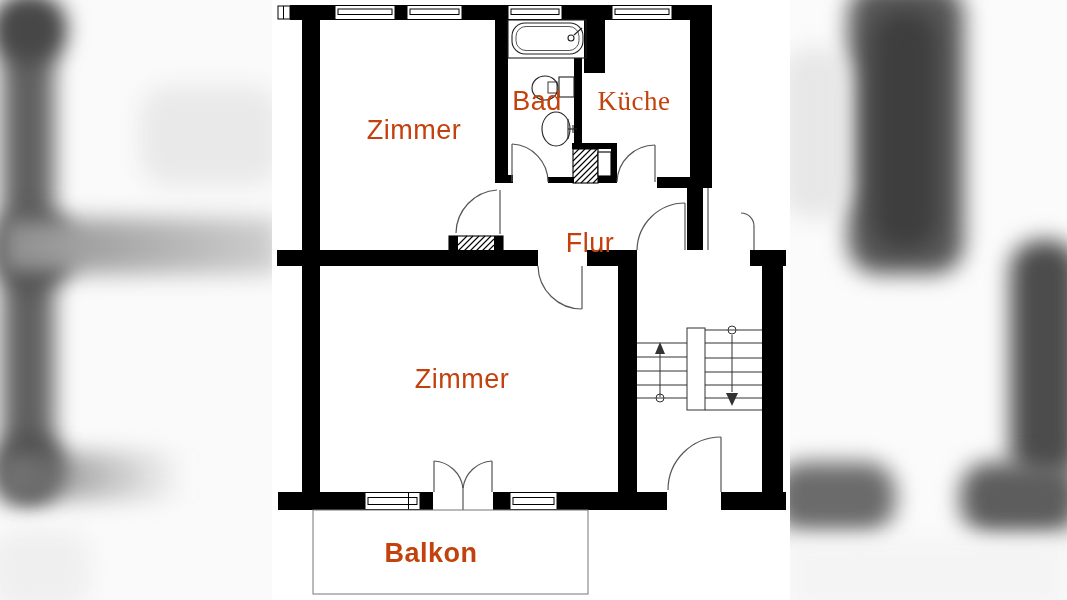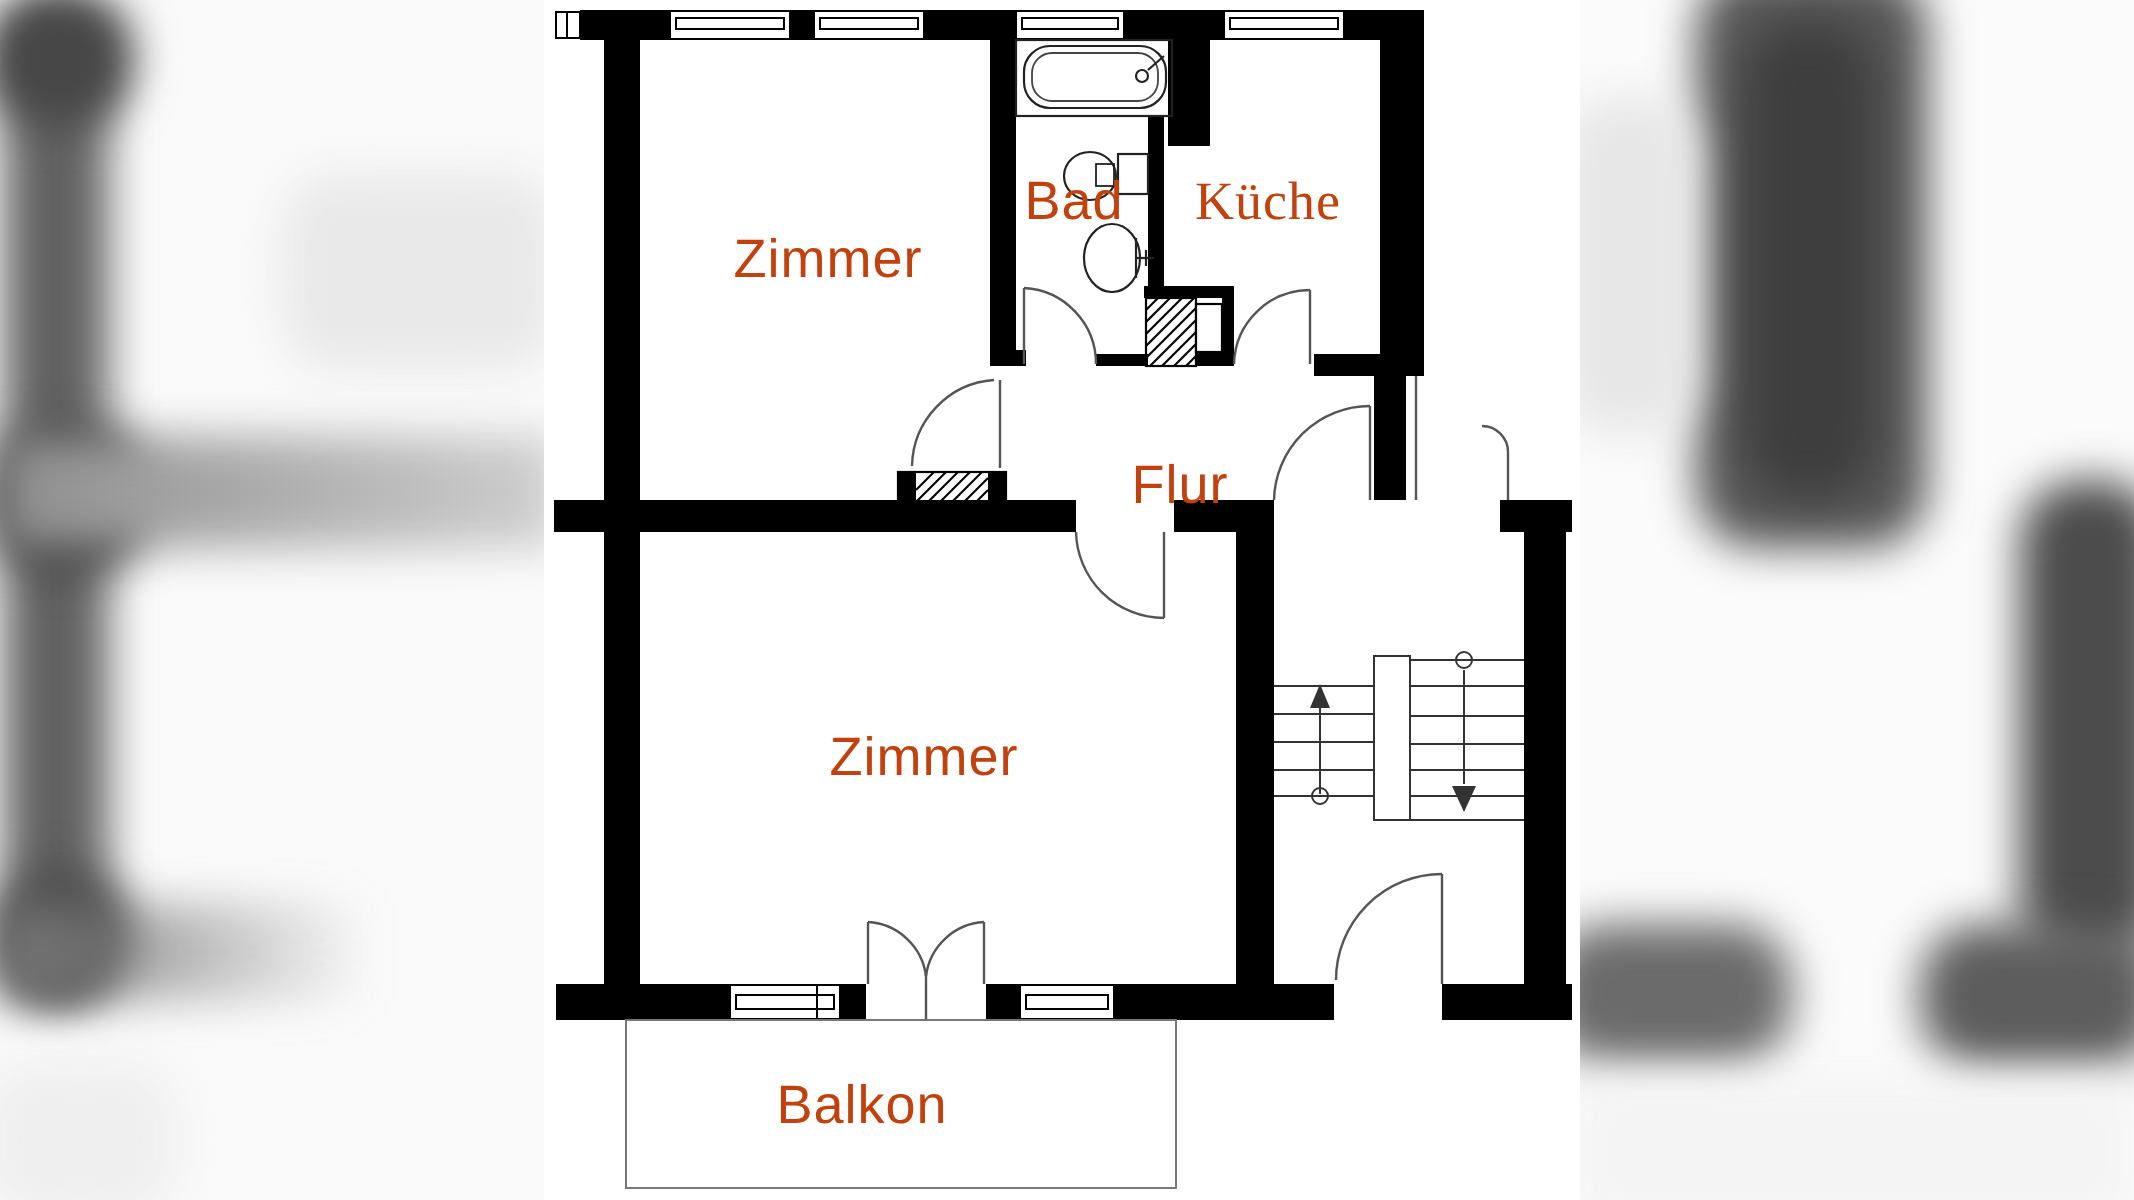--- a/index.html
+++ b/index.html
@@ -189,14 +189,14 @@
     </g>
 
     <rect x="313" y="510" width="275" height="84" fill="none" stroke="#777777" stroke-width="1"></rect>
   </svg>
 
   <div class="room-label" style="left:414px;top:130px;">Zimmer</div>
   <div class="room-label" style="left:537px;top:101px;">Bad</div>
   <div class="room-label" style="left:634px;top:101px;font-family:Liberation Serif, serif;">Küche</div>
   <div class="room-label" style="left:590px;top:230px;margin-top:13px;">Flur</div>
   <div class="room-label" style="left:462px;top:379px;">Zimmer</div>
-  <div class="room-label" style="left:431px;top:553px;">Balkon</div>
+  <div class="room-label" style="left:431px;top:553px;font-weight:bold;">Balkon</div>
 </div>
 
 </body></html>

